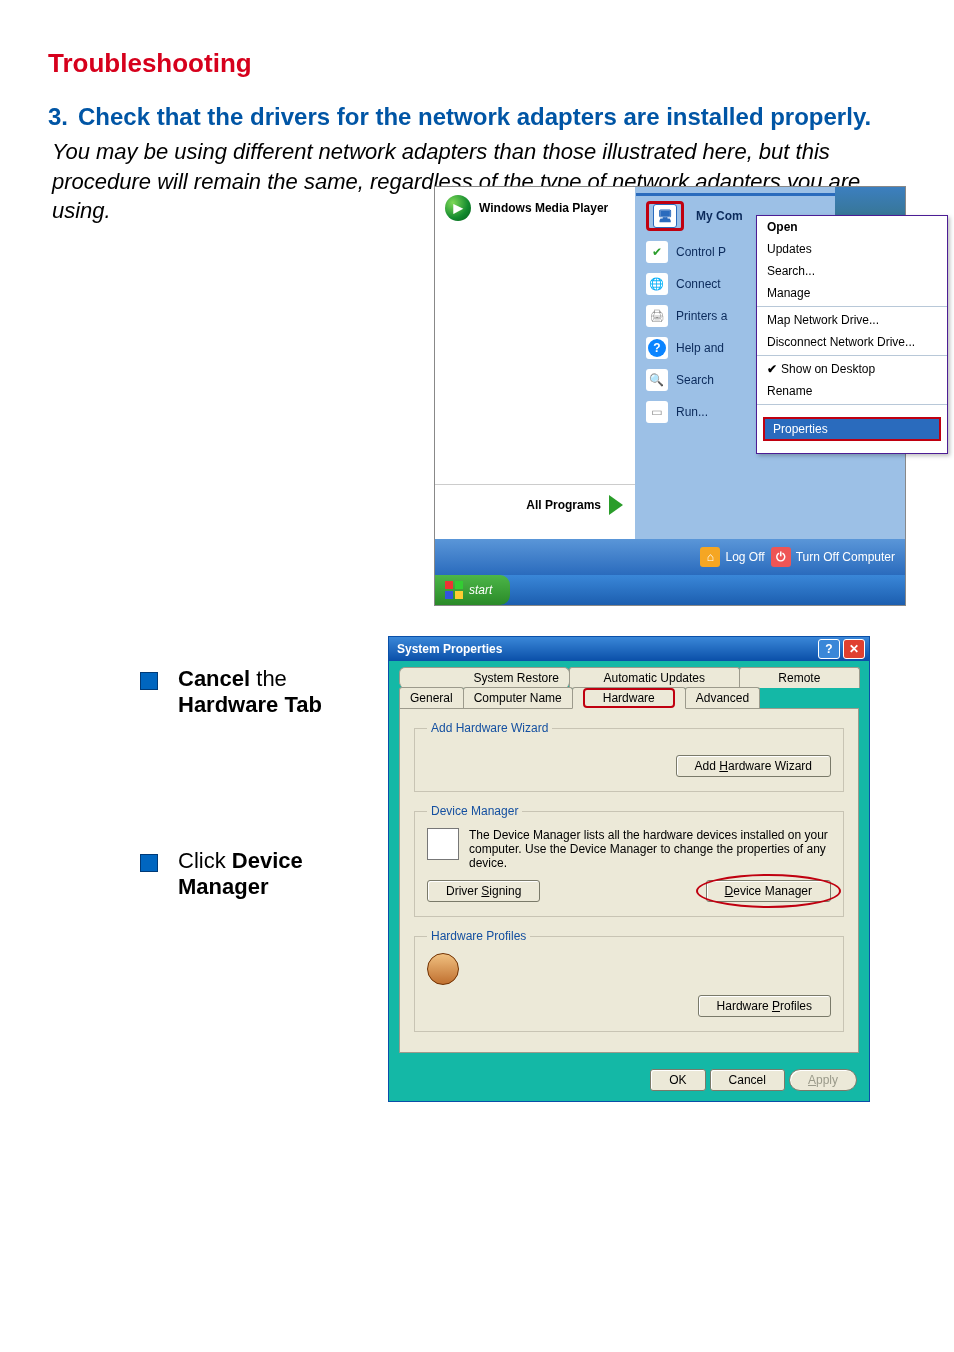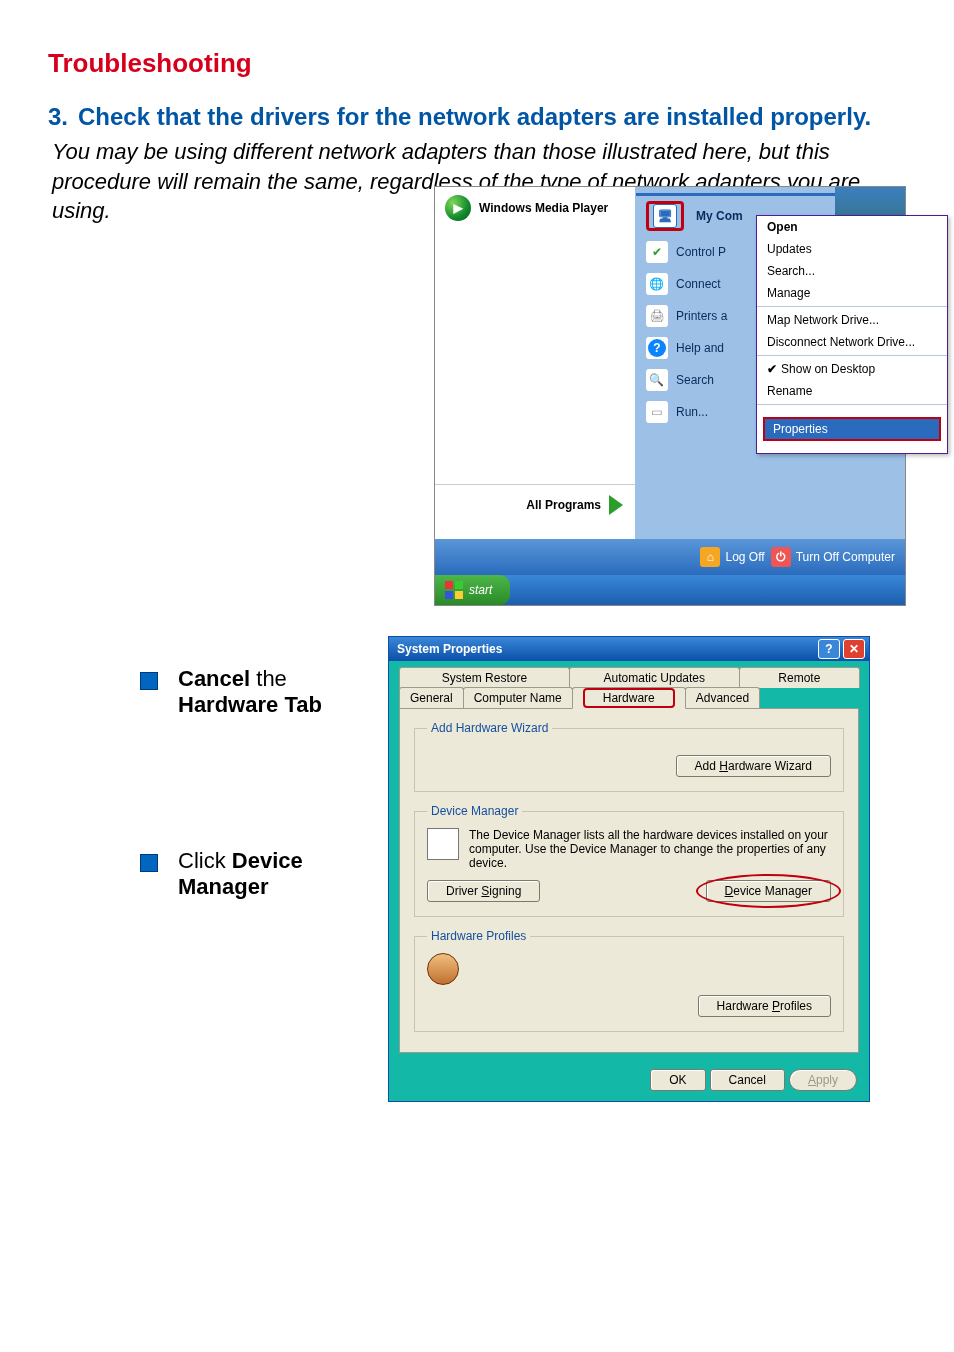--- a/index.html
+++ b/index.html
@@ -338,21 +338,21 @@
 
   <div class="shot2">
     <div class="titlebar">
       <span>System Properties</span>
       <span class="sp"></span>
       <span class="tb-btn tb-help">?</span>
       <span class="tb-btn tb-close">✕</span>
     </div>
     <div class="body">
       <div class="tabrow">
-        <div class="tab" style="flex:1.2;text-align:center;">System Restore</div>
+        <div class="tab" style="flex:1.2;text-align:right;border-radius:6px;">System Restore</div>
         <div class="tab" style="flex:1.2;text-align:center;">Automatic Updates</div>
         <div class="tab" style="flex:.8;text-align:center;">Remote</div>
       </div>
       <div class="tabrow2">
         <div class="tab">General</div>
         <div class="tab">Computer Name</div>
         <div class="tab active">
           <span class="hl-tab">Hardware</span>
         </div>
         <div class="tab">Advanced</div>

